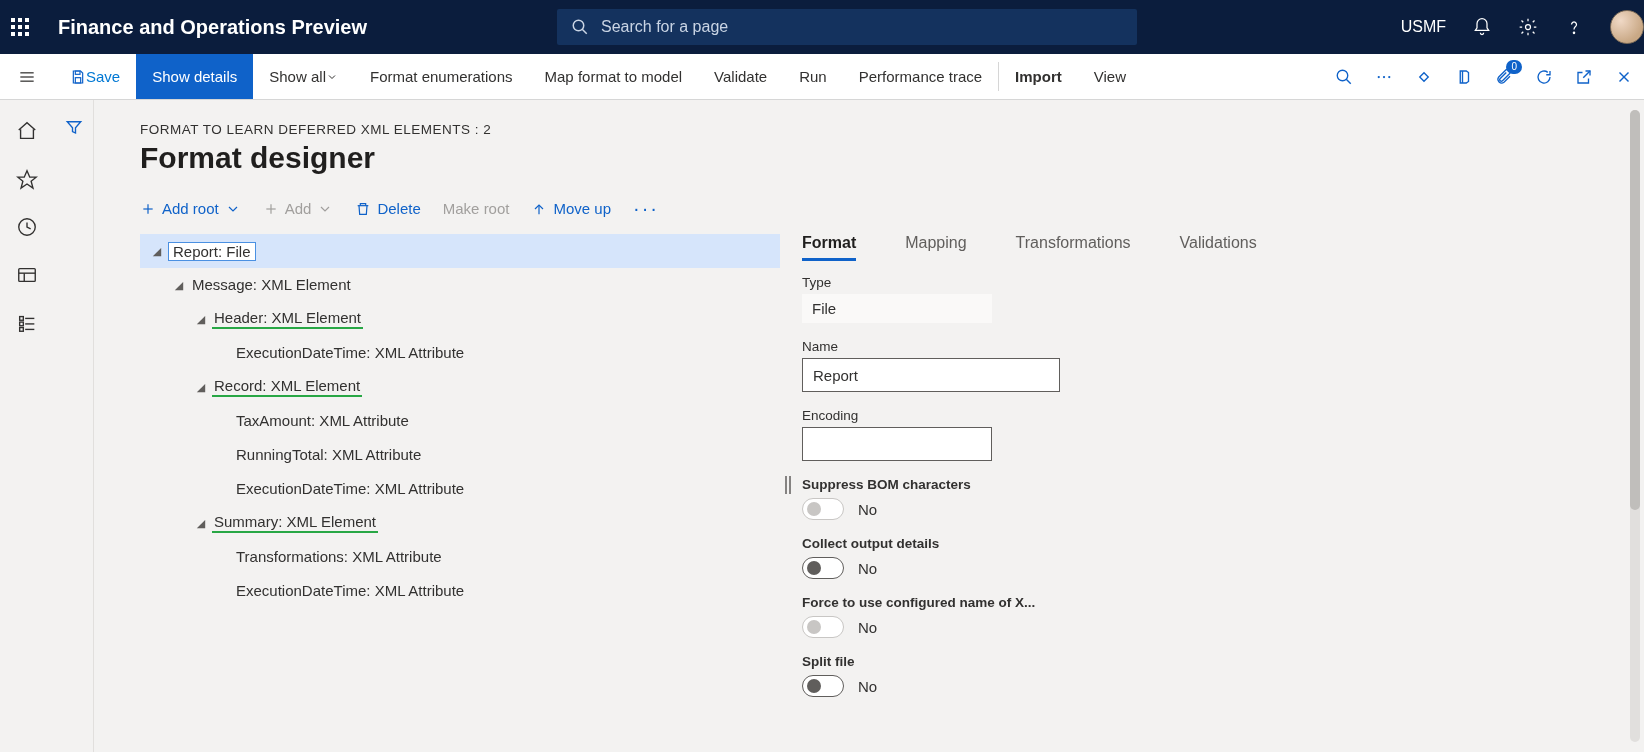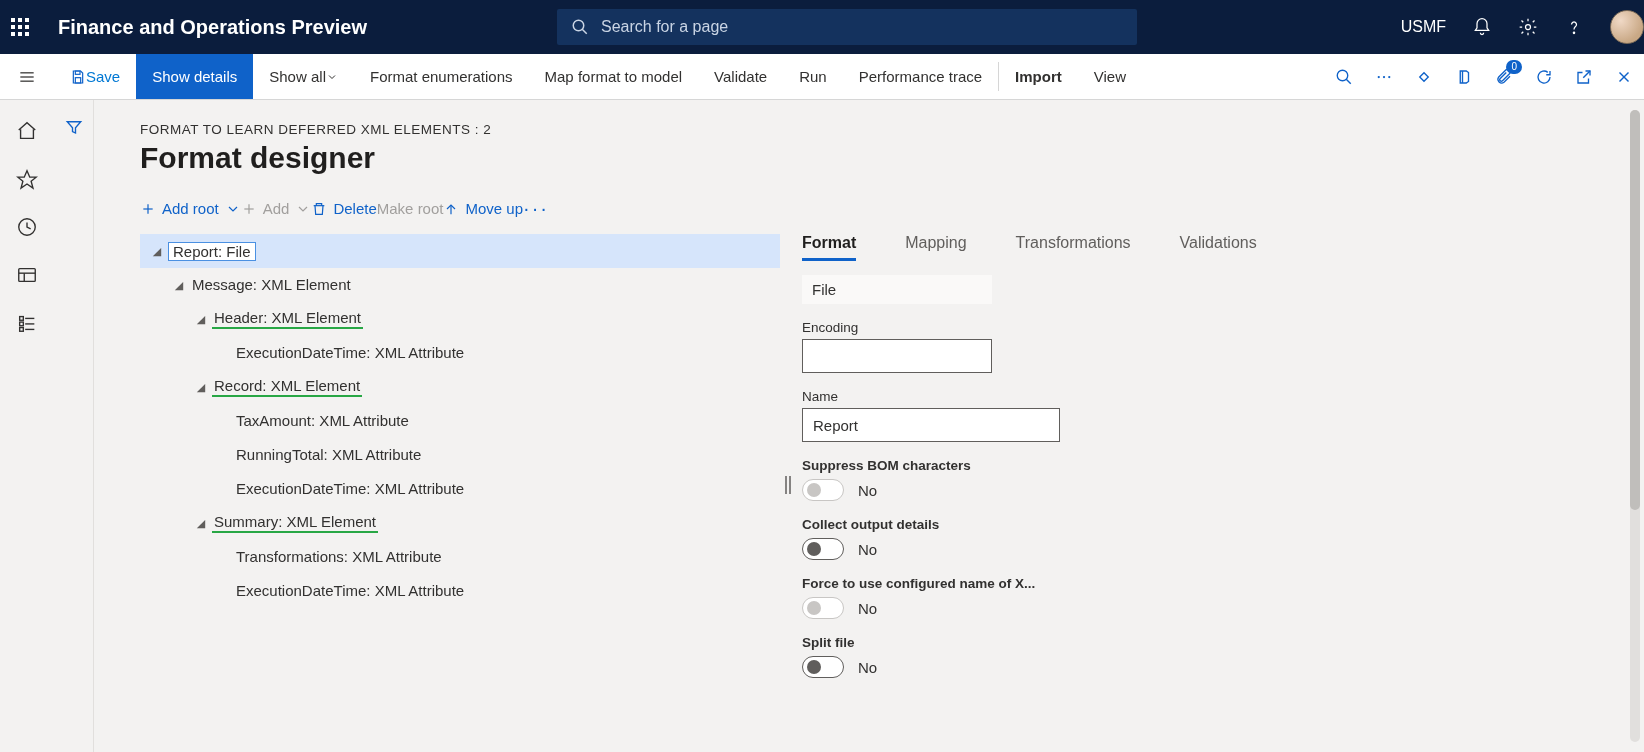--- a/index.html
+++ b/index.html
@@ -46,21 +46,21 @@
   
   .content { position:absolute; top:100px; left:54px; right:0; bottom:0; background:#f3f2f1; display:flex; }
   .filter-col { width:40px; padding-top:18px; display:flex; justify-content:center; border-right:1px solid #e1dfdd; }
   .filter-col svg { width:18px; height:18px; stroke:#0f62c9; fill:none; stroke-width:1.8; }
   .main { flex:1; padding: 22px 30px 0 46px; overflow:hidden; position:relative; }
 
   .breadcrumb { font-size: 13.5px; letter-spacing: 0.5px; color: #323130; }
   .page-title { font-size: 30px; font-weight: 600; margin-top: 4px; color:#201f1e; }
 
   
-  .tree-toolbar { display:flex; align-items:center; margin-top:22px; font-size:15px; }
+  .tree-toolbar { display:flex; align-items:center; gap:22px; margin-top:22px; font-size:15px; }
   .tt-item { display:flex; align-items:center; gap:6px; cursor:pointer; }
   .tt-item.blue { color:#0f62c9; }
   .tt-item.grey { color:#a19f9d; cursor:default; }
   .tt-item svg { width:16px; height:16px; stroke:currentColor; fill:none; stroke-width:1.8; }
   .tt-ellipsis { color:#0f62c9; font-size:20px; letter-spacing:2px; cursor:pointer; }
 
   
   .columns { display:flex; margin-top:14px; gap:0; }
   .tree-panel { width:640px; }
   .tree-row { display:flex; align-items:center; height:34px; font-size:15px; color:#323130; }
@@ -388,31 +388,32 @@
 
       <div class="props">
         <div class="tabs">
           <div class="tab active">Format</div>
           <div class="tab">Mapping</div>
           <div class="tab">Transformations</div>
           <div class="tab">Validations</div>
         </div>
 
         <div class="field-group">
+          <div class="field-label">Type</div>
           <div class="field-static" style="background:#faf9f8; width:190px;">File</div>
+        </div>
+
+        <div class="field-group">
+          <div class="field-label">Name</div>
+          <input class="field-input" value="Report" style="">
         </div>
 
         <div class="field-group">
           <div class="field-label">Encoding</div>
           <input class="field-input" style="width: 190px;" value="">
-        </div>
-
-        <div class="field-group">
-          <div class="field-label">Name</div>
-          <input class="field-input" value="Report" style="">
         </div>
 
         <div class="field-group">
           <div class="field-label bold">Suppress BOM characters</div>
           <div class="toggle-row">
             <div class="toggle disabled">
                 <div class="knob"></div>
               </div>
             <div class="toggle-label">No</div>
           </div>

